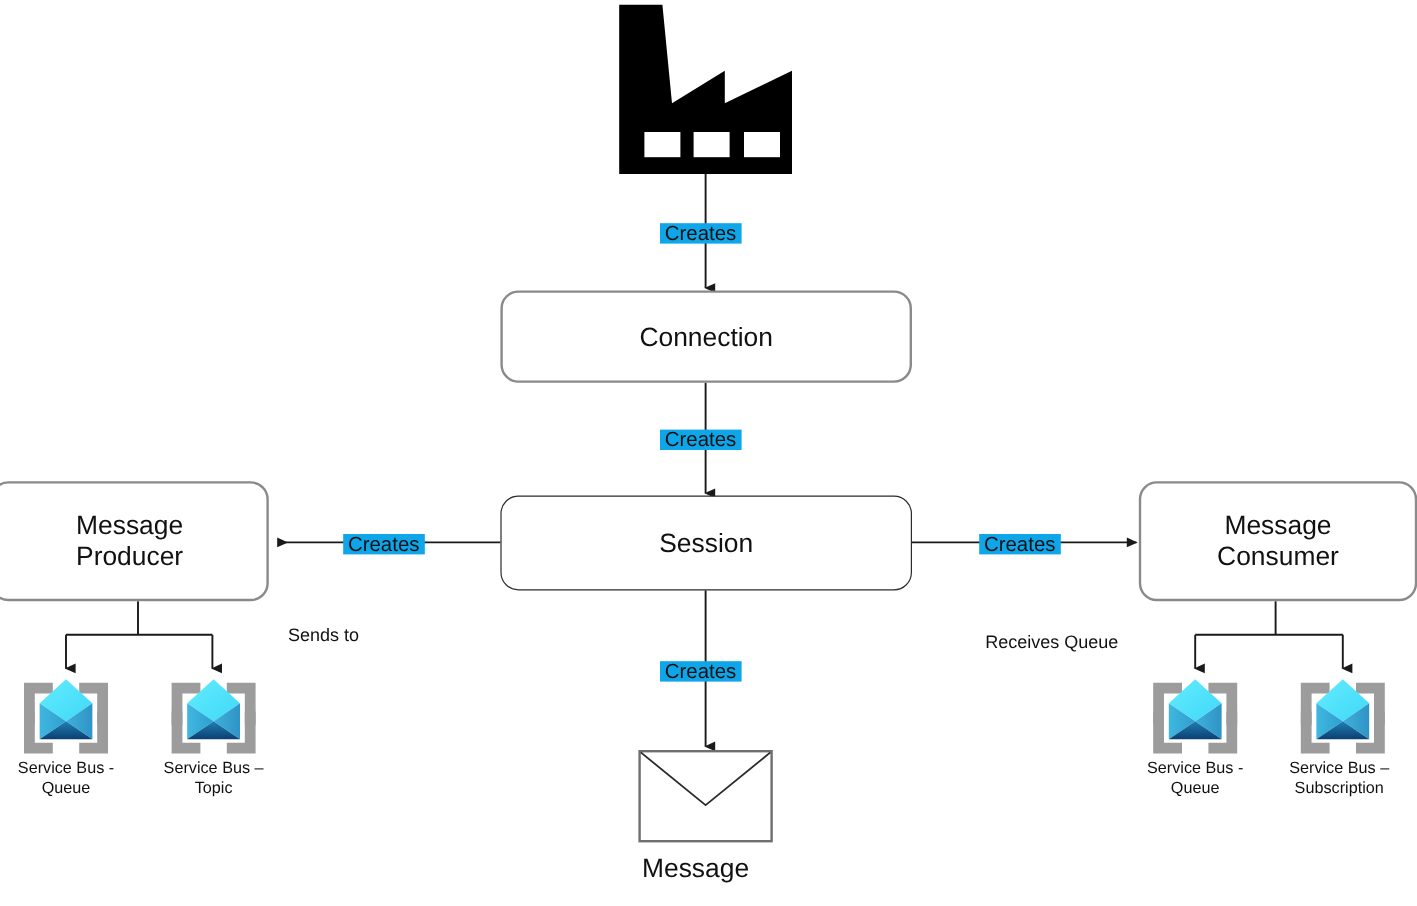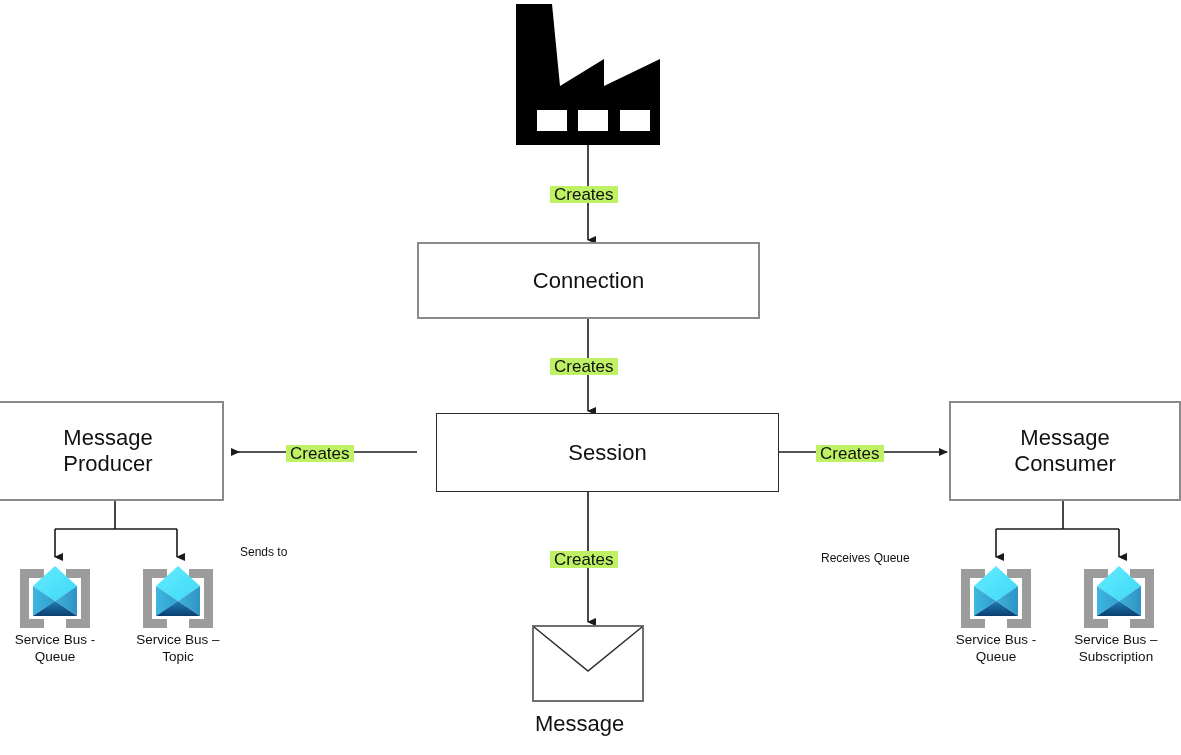--- a/index.html
+++ b/index.html
@@ -20,49 +20,48 @@
   }
   .node-box {
     position: absolute;
     box-sizing: border-box;
     background: #ffffff;
     display: flex;
     align-items: center;
     justify-content: center;
     text-align: center;
     line-height: 1.18;
+    border-radius: 15px;
   }
   .box-gray {
     border: 2px solid #8a8a8a;
   }
   .box-dark {
     border: 1.5px solid #2b2b2b;
-    margin-left: 19px;
   }
   .box-label {
     font-size: 22px;
     color: #111111;
     white-space: pre-line;
   }
   .edge-label {
     position: absolute;
-    background: #bef264;
+    background: #0ea5e9;
     font-size: 17px;
     color: #111111;
     white-space: nowrap;
     padding: 0 4px;
     line-height: 1;
   }
   .plain-label {
     position: absolute;
-    font-size: 12px;
+    font-size: 15px;
     color: #111111;
     white-space: nowrap;
     line-height: 1;
-    margin-top: 24px;
   }
   .big-label {
     position: absolute;
     font-size: 22px;
     color: #111111;
     white-space: nowrap;
     line-height: 1;
   }
   .svg-layer {
     position: absolute;

